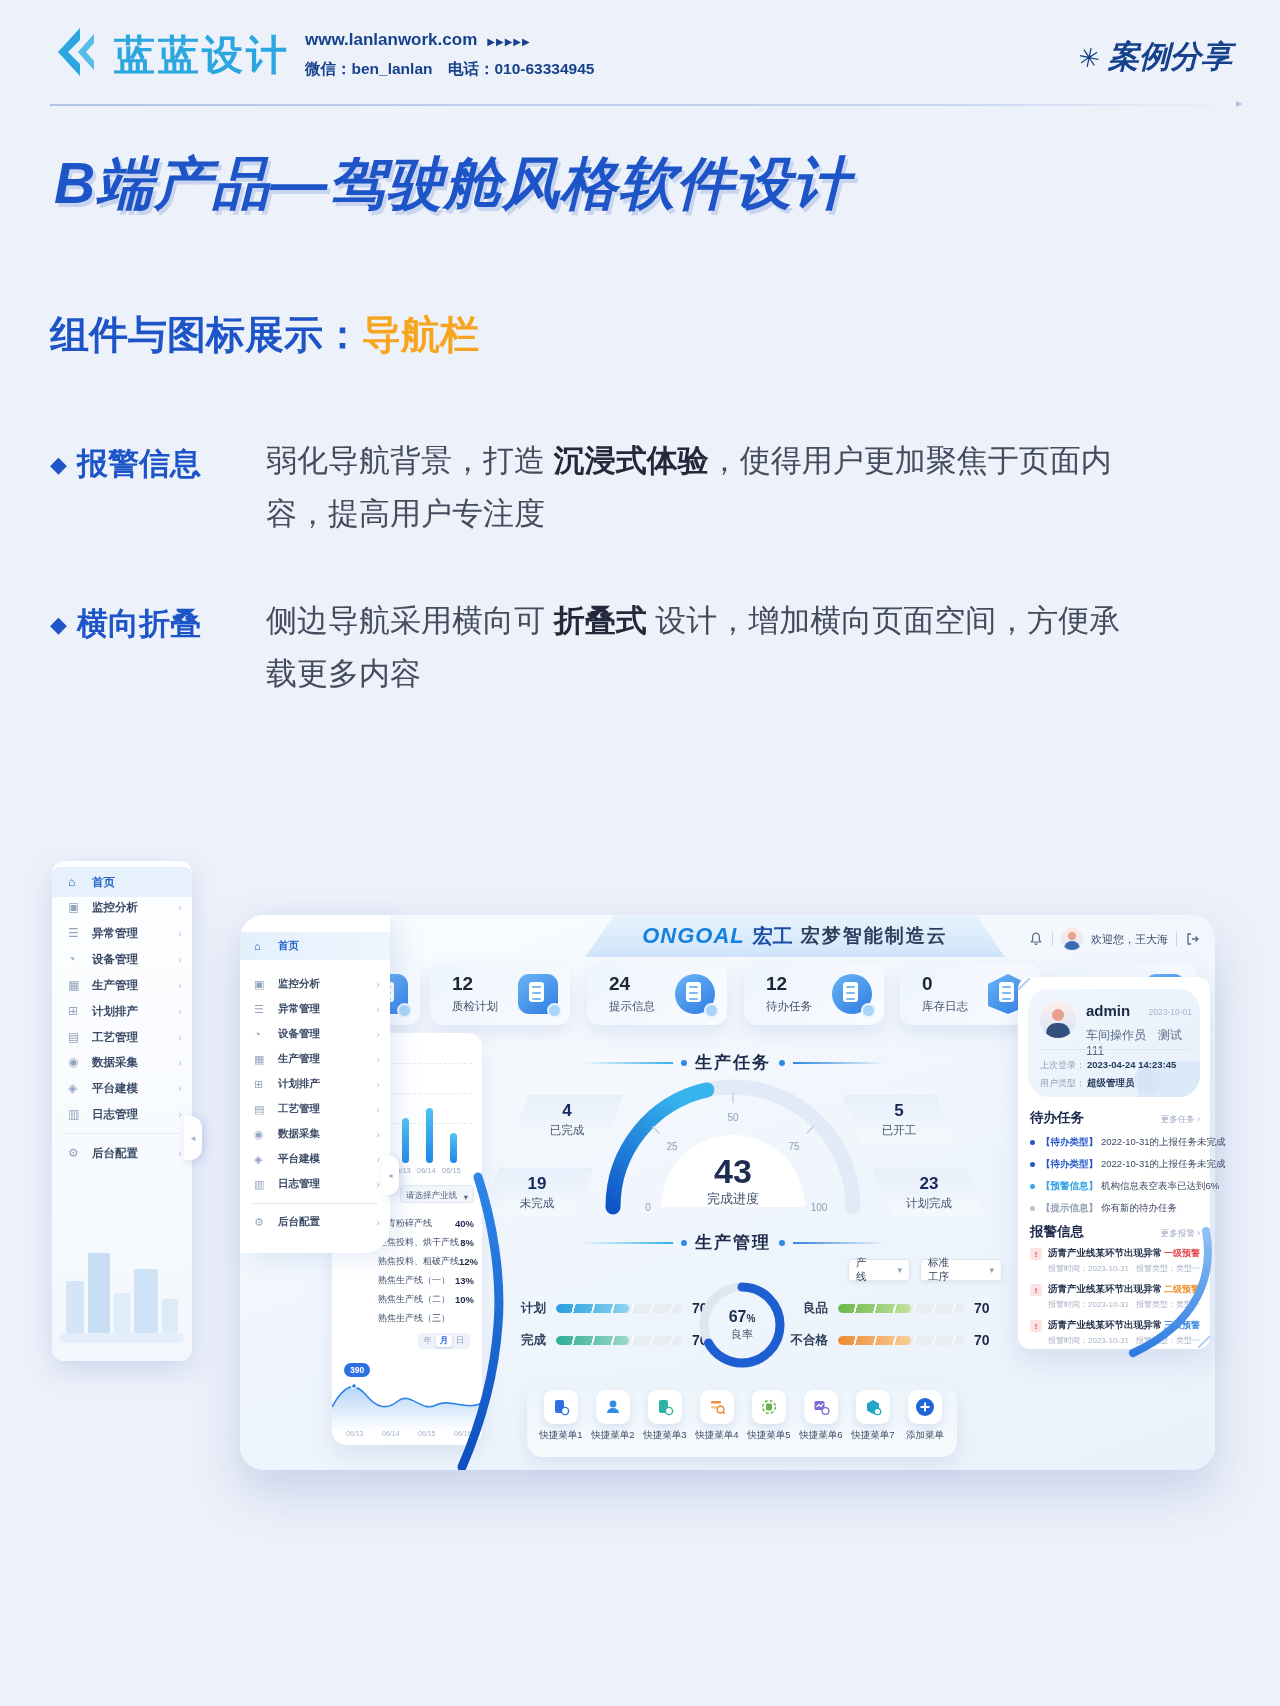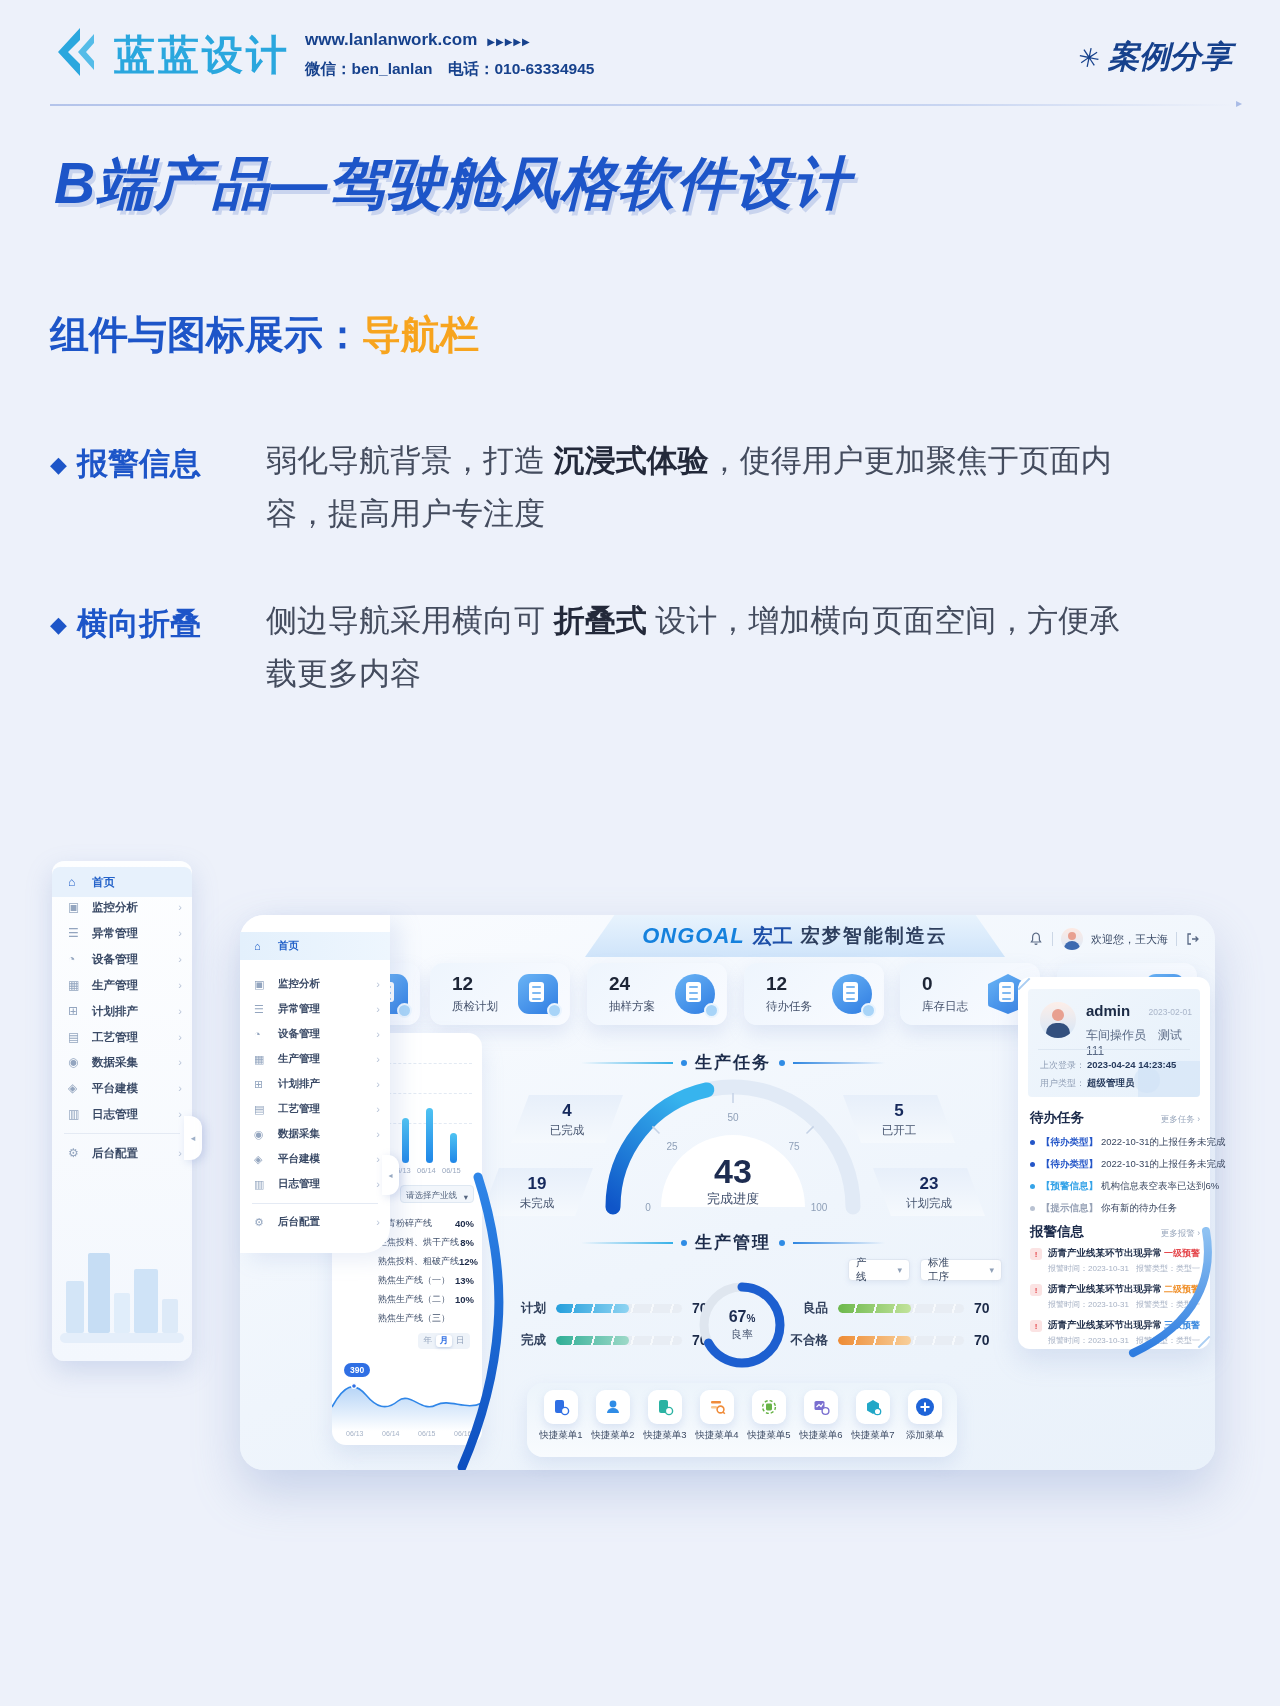--- a/index.html
+++ b/index.html
@@ -121,21 +121,21 @@
   .lp-row .n{font-size:9px;color:#3f4f6a;white-space:nowrap;}
   .lp-row .p{font-size:9.5px;font-weight:800;color:#1d2b49;}
   .lp-seg{position:absolute;left:86px;top:288px;width:52px;height:16px;background:#eef3f9;border-radius:4px;display:flex;padding:2px;gap:1px;}
   .lp-seg span{flex:1;font-size:8.5px;color:#8fa0ba;display:flex;align-items:center;justify-content:center;border-radius:3px;}
   .lp-seg span.on{background:#fff;color:#2f6fe4;font-weight:800;box-shadow:0 1px 3px rgba(120,150,200,.4);}
   .lp-tip{position:absolute;left:12px;top:318px;background:#2f6fe4;color:#fff;font-size:8.5px;font-weight:700;padding:2px 6px;border-radius:7px;z-index:3;}
   .lp-ldate{position:absolute;bottom:8px;font-size:7px;color:#a5b2c6;}
 
   
   .rpanel{position:absolute;left:778px;top:62px;width:192px;height:372px;background:#fff;border-radius:12px;box-shadow:0 12px 26px rgba(130,155,210,.22);z-index:14;}
-  .adm{position:absolute;left:10px;top:12px;width:172px;height:108px;border-radius:4px;background:linear-gradient(135deg,#f0f6fc,#e7f1fb);overflow:hidden;}
+  .adm{position:absolute;left:10px;top:12px;width:172px;height:108px;border-radius:21px;background:linear-gradient(135deg,#f0f6fc,#e7f1fb);overflow:hidden;}
   .adm .ava{position:absolute;left:12px;top:13px;width:36px;height:36px;border-radius:50%;background:linear-gradient(180deg,#fdeee8,#d5e7f9);overflow:hidden;}
   .adm .ava .head{position:absolute;left:12px;top:7px;width:12px;height:12px;border-radius:50%;background:#e8a090;}
   .adm .ava .bod{position:absolute;left:6px;top:21px;width:24px;height:16px;border-radius:10px 10px 0 0;background:#33507e;}
   .adm .nm{position:absolute;left:58px;top:13px;font-size:15px;font-weight:800;color:#1b2a45;}
   .adm .dt{position:absolute;right:8px;top:18px;font-size:8.5px;color:#a9b5c9;}
   .adm .rl{position:absolute;left:58px;top:38px;font-size:12px;color:#5a6a85;}
   .adm .dv{position:absolute;left:10px;right:10px;top:60px;border-top:1px solid #dde7f2;}
   .adm .kv{position:absolute;left:12px;font-size:9px;color:#93a1b8;}
   .adm .kv b{color:#263a5c;font-size:9.5px;font-weight:800;margin-left:2px;}
   .adm .blob{position:absolute;border-radius:6px;background:#cfe2f6;opacity:.55;}
@@ -301,21 +301,21 @@
           <span class="doc">
             <i></i>
             <i></i>
             <i></i>
           </span>
           <span class="bdg"></span>
         </div>
     </div>
     <div class="scard" style="left:347px;">
       <div class="num">24</div>
-      <div class="lab">抽样方案</div>
+      <div class="lab">提示信息</div>
       <div class="sicon" style="border-radius:50%;">
           <span class="doc">
             <i></i>
             <i></i>
             <i></i>
           </span>
           <span class="bdg"></span>
         </div>
     </div>
     <div class="scard" style="left:504px;">
@@ -669,21 +669,21 @@
       <span class="corner" style="left:-2px;top:6px;transform:rotate(-45deg);"></span>
       <span class="corner" style="right:-2px;bottom:6px;transform:rotate(-45deg);"></span>
       <div class="adm">
         <span class="blob" style="right:-8px;bottom:-10px;width:70px;height:46px;"></span>
         <span class="blob" style="right:40px;bottom:4px;width:26px;height:26px;border-radius:50%;"></span>
         <div class="ava">
             <span class="head"></span>
             <span class="bod"></span>
           </div>
         <div class="nm">admin</div>
-        <div class="dt">2023-02-01</div>
+        <div class="dt">2023-10-01</div>
         <div class="rl"><span>车间操作员</span>　<span>测试111</span></div>
         <div class="dv"></div>
         <div class="kv" style="top:70px;"><span>上次登录：</span><b>2023-04-24  14:23:45</b></div>
         <div class="kv" style="top:88px;"><span>用户类型：</span><b>超级管理员</b></div>
       </div>
 
       <div class="rp-h" style="top:132px;">待办任务</div>
       <div class="rp-more" style="top:137px;"><span>更多任务</span> <span>›</span></div>
       <div class="todo t-blue" style="top:158px;">
           <span class="d"></span>

